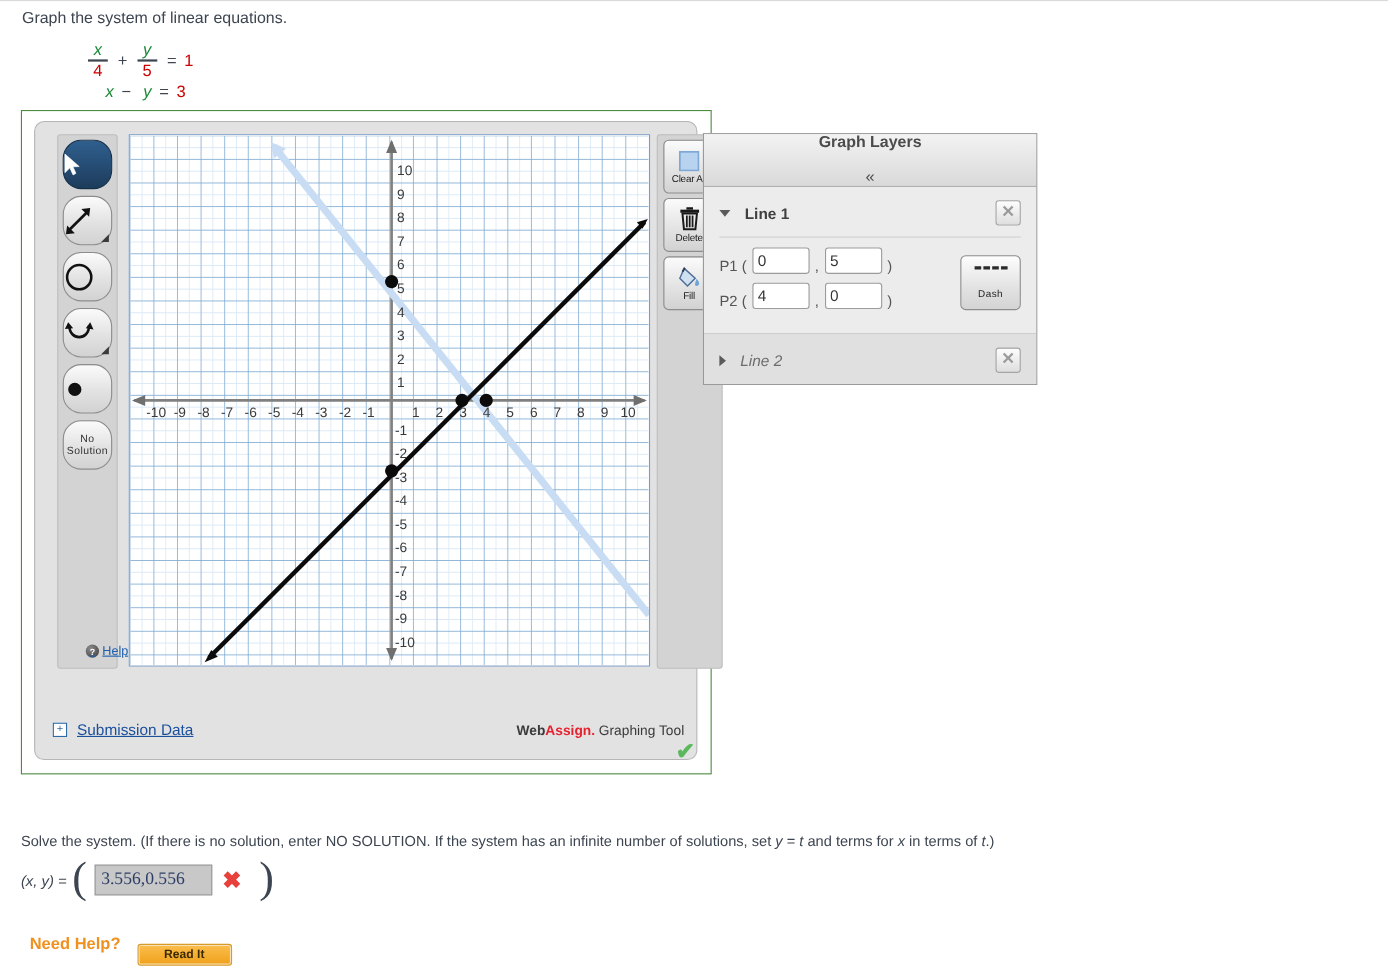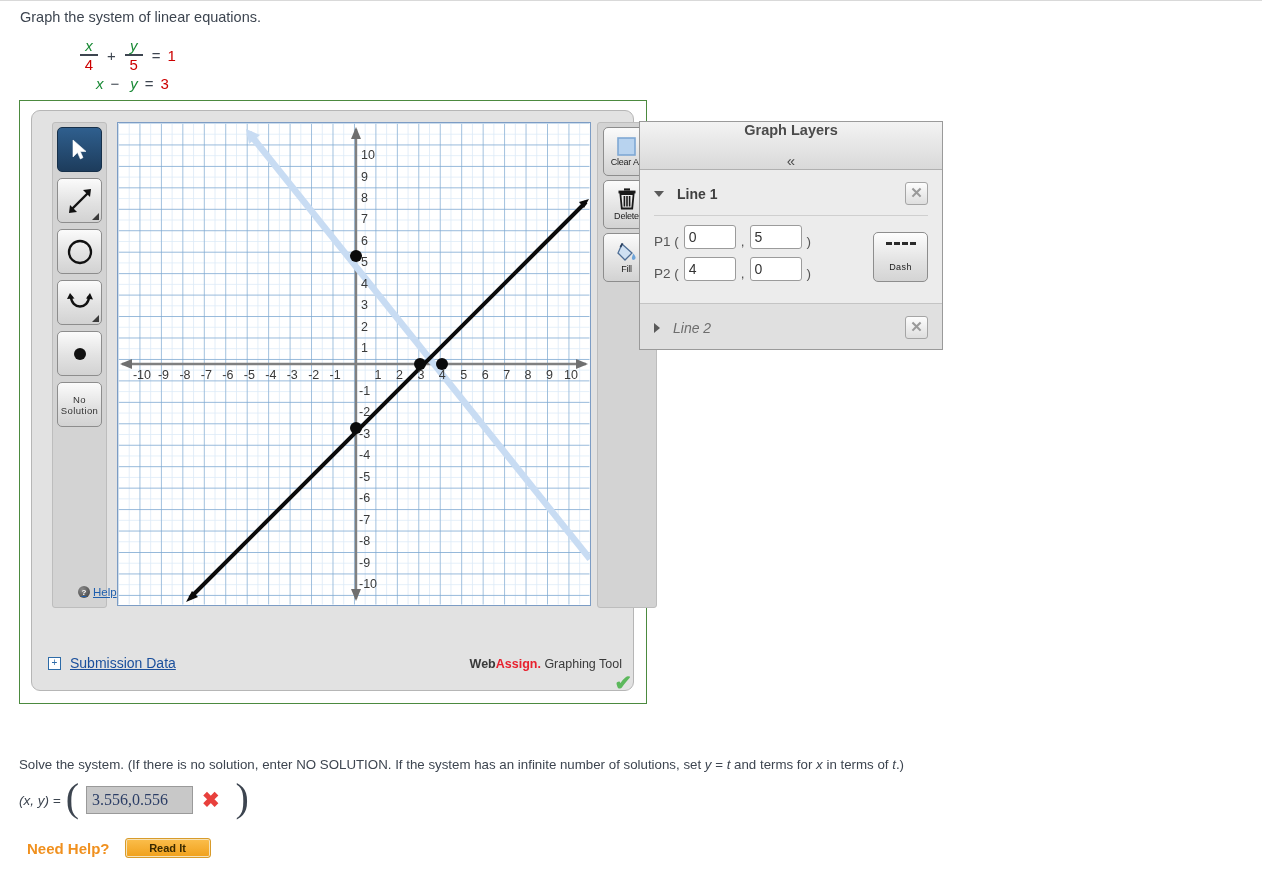--- a/index.html
+++ b/index.html
@@ -27,24 +27,24 @@
   
   .greenbox{position:absolute;left:19px;top:100px;width:626px;height:602px;border:1px solid #4c8a3f;background:#fff;}
 
   
   .gt{position:absolute;left:11px;top:9px;width:603px;height:581px;background:#e2e2e2;
       border:1px solid #b6b6b6;border-radius:9px;box-sizing:border-box;}
 
   
   .ltool{position:absolute;left:20px;top:11px;width:53px;height:484px;background:#d3d3d3;
          border:1px solid #bdbdbd;border-radius:3px;}
-  .tbtn{position:absolute;left:4px;width:45px;height:45px;border-radius:5px;
+  .tbtn{position:absolute;left:4px;width:45px;height:45px;border-radius:17px;
         background:linear-gradient(180deg,#fbfbfb 0%,#e2e2e2 55%,#d2d2d2 100%);
         border:1px solid #8d8d8d;box-sizing:border-box;
-        display:flex;align-items:center;justify-content:center;}
+        display:flex;align-items:center;justify-content:flex-start;}
   .tbtn.sel{background:linear-gradient(180deg,#2f5f8e 0%,#1d3c5c 100%);border-color:#16304a;}
   .tbtn .corner{position:absolute;right:2px;bottom:2px;width:0;height:0;
         border-left:7px solid transparent;border-bottom:7px solid #3a3a3a;}
   .nosol{font-size:9.5px;line-height:11px;color:#333;text-align:center;letter-spacing:.4px;}
   .helplink{position:absolute;left:25px;bottom:9px;font-size:11.5px;color:#1e5fae;
         text-decoration:underline;display:flex;align-items:center;gap:3px;cursor:pointer;}
   .helpico{width:12px;height:12px;border-radius:50%;
         background:radial-gradient(circle at 35% 30%,#8a8a8a,#3b3b3b);
         color:#fff;font-size:8px;display:flex;align-items:center;justify-content:center;
         font-weight:bold;}
@@ -117,21 +117,21 @@
   .ansbox{width:107px;height:28px;background:#c8c8c8;border:1px solid #9a9a9a;
           margin:0 7px;display:flex;align-items:center;padding-left:5px;box-sizing:border-box;
           font-size:16px;color:#2c3e66;font-family:"Liberation Serif",serif;}
   .redx{color:#e8403c;font-size:21px;font-weight:bold;margin:0 16px 0 2px;}
   .needhelp{position:absolute;left:27px;top:838px;display:flex;align-items:center;gap:15px;}
   .nh-lbl{font-size:15px;font-weight:bold;color:#f0901e;}
   .readit{width:84px;height:18px;border:1px solid #d89b2a;border-radius:3px;
           background:linear-gradient(180deg,#fbbe4c,#f0a01b);
           display:flex;align-items:center;justify-content:center;
           font-size:11px;font-weight:bold;color:#3a2a00;cursor:pointer;
-          box-shadow:0 0 0 1px #f5e2b8 inset;}
+          box-shadow:0 0 0 1px #f5e2b8 inset;margin-top:20px;}
 </style>
 </head>
 <body>
 
 <div class="topline"></div>
 
 <div class="prompt">Graph the system of linear equations.</div>
 
 <div class="eqs">
   <div class="eqrow">

